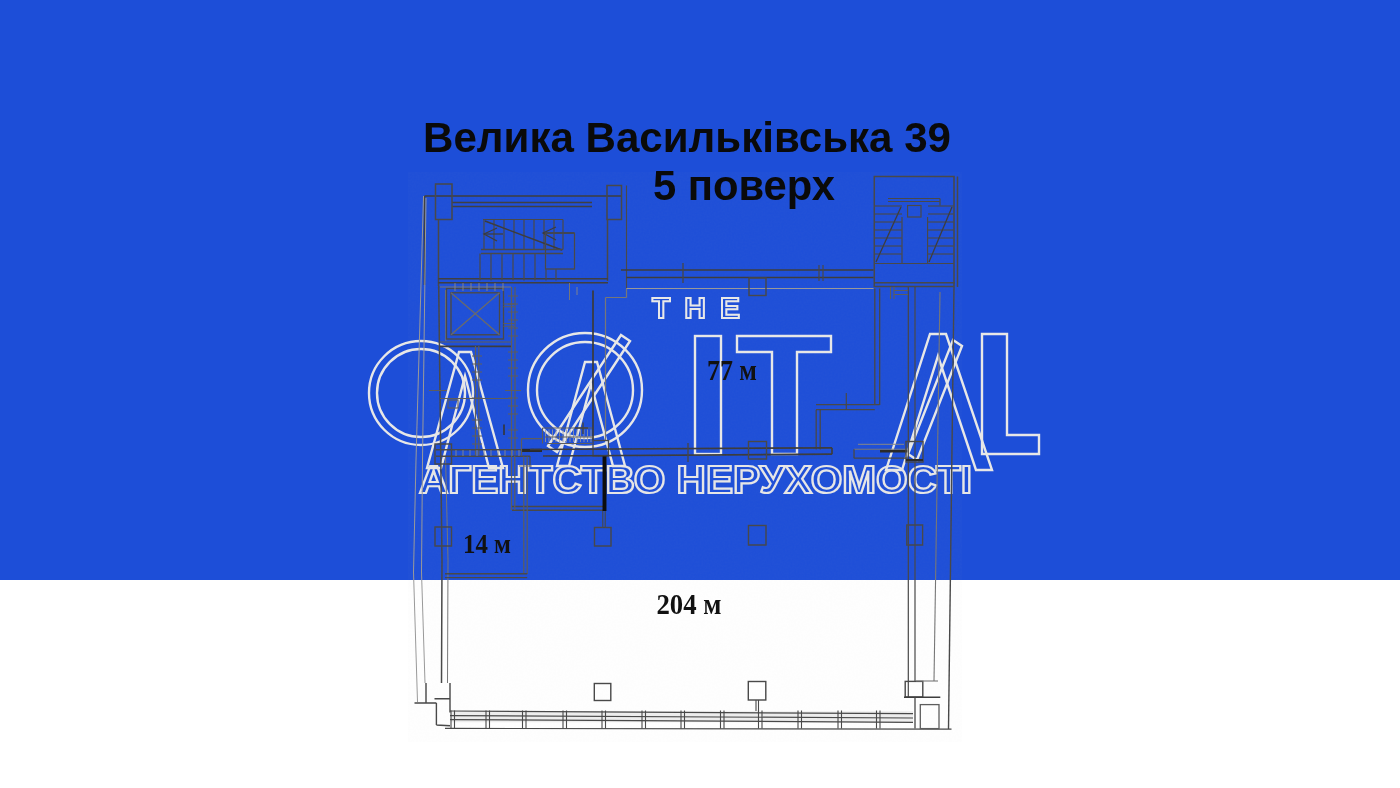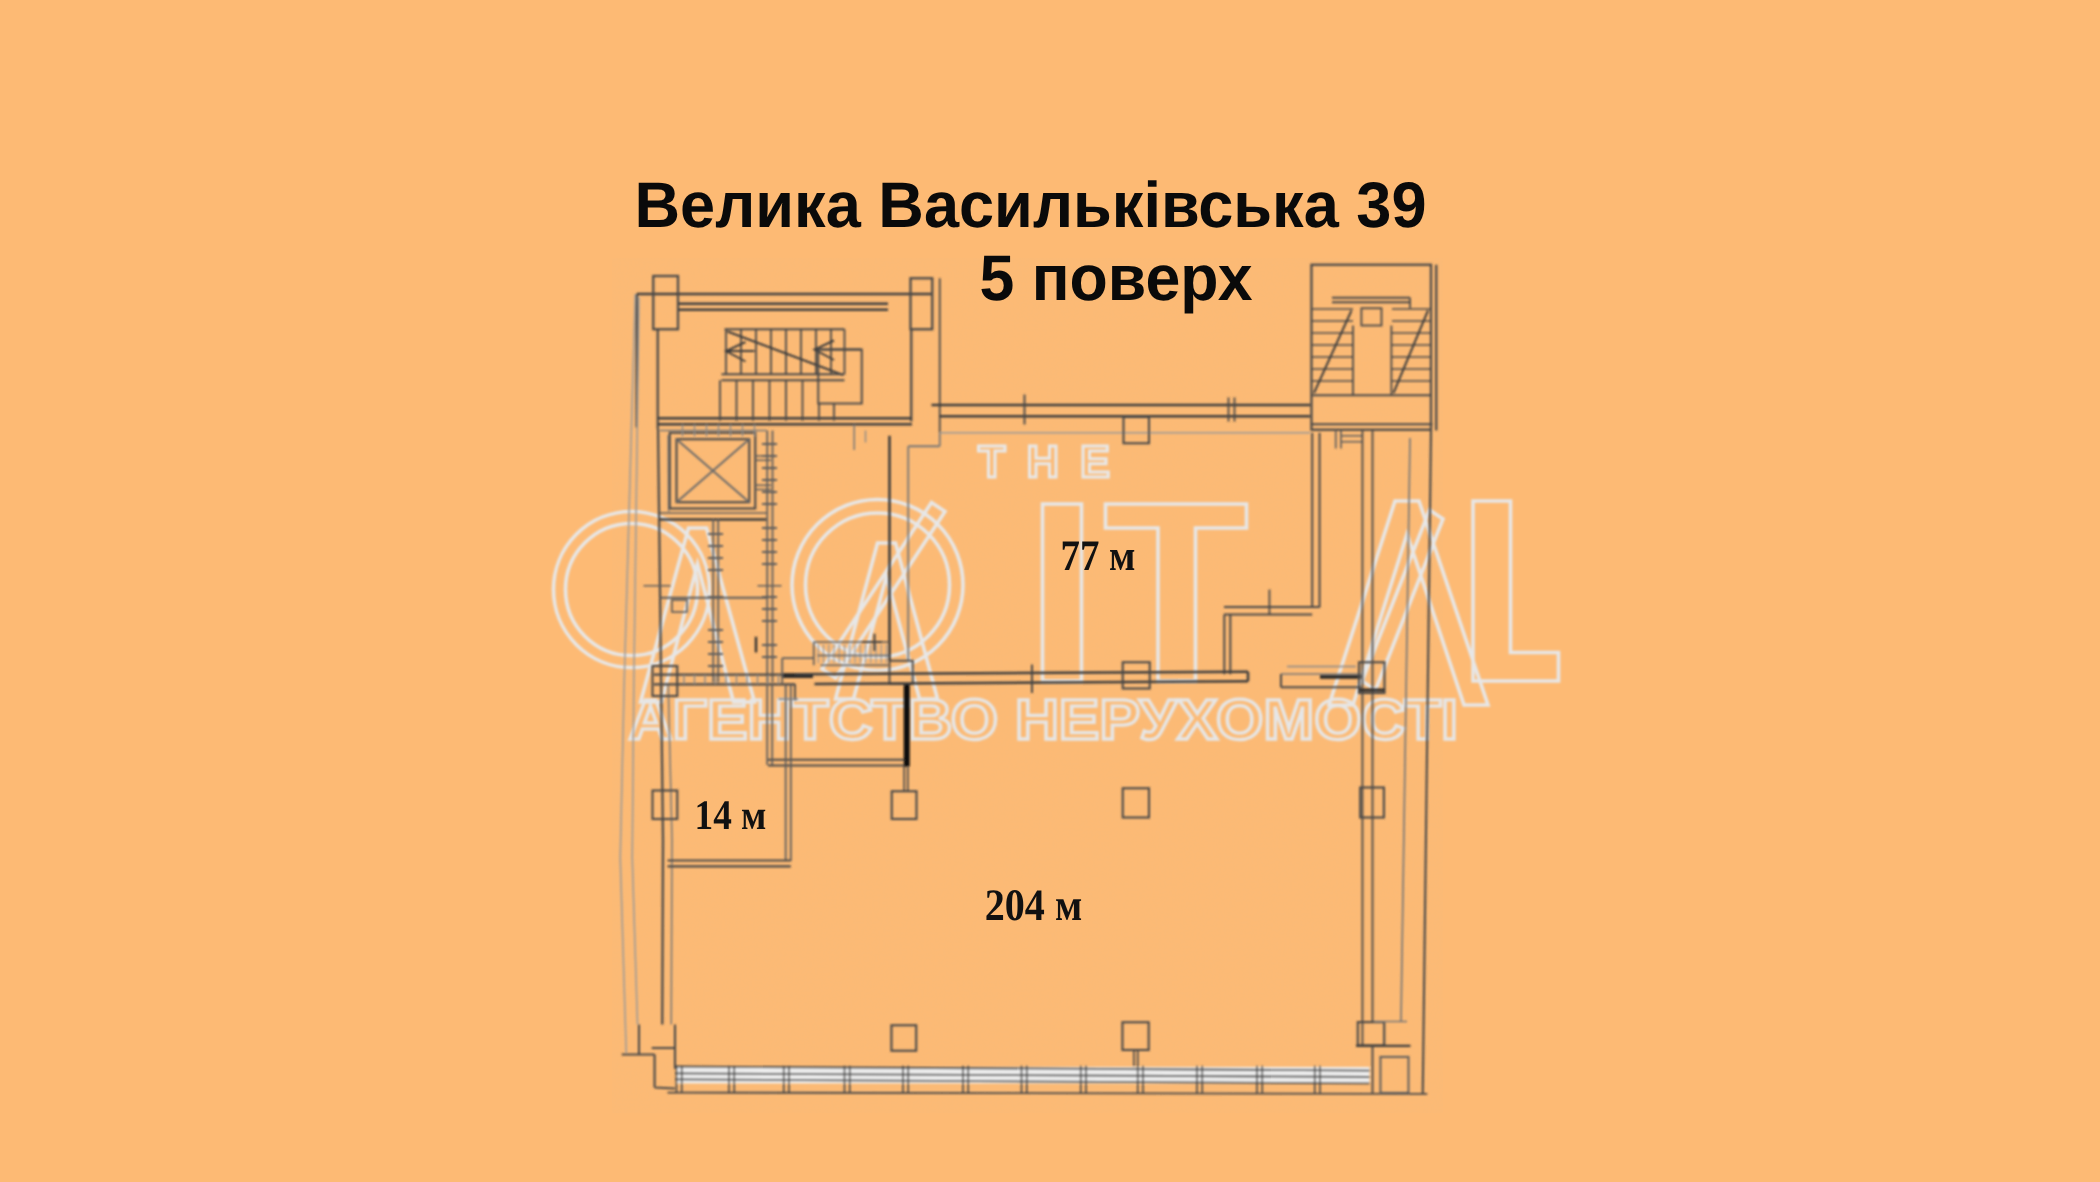--- a/index.html
+++ b/index.html
@@ -1,16 +1,16 @@
 <!DOCTYPE html>
 <html><head>
 <meta charset="utf-8">
 <style>
 html,body{margin:0;padding:0;width:1400px;height:788px;overflow:hidden;background:#ffffff}
-.page{position:relative;width:1400px;height:788px;background:#fdba74;font-family:"Liberation Sans",sans-serif}
+.page{position:relative;width:1400px;height:580px;background:#1d4ed8;font-family:"Liberation Sans",sans-serif}
 svg{position:absolute;left:0;top:0}
 </style>
 </head>
 <body>
 <div class="page">
 <svg width="1400" height="788" viewBox="0 0 1400 788" fill="none">
 <defs>
 <filter id="soft" x="-2%" y="-2%" width="104%" height="104%">
   <feGaussianBlur stdDeviation="0.55"></feGaussianBlur>
 </filter>

